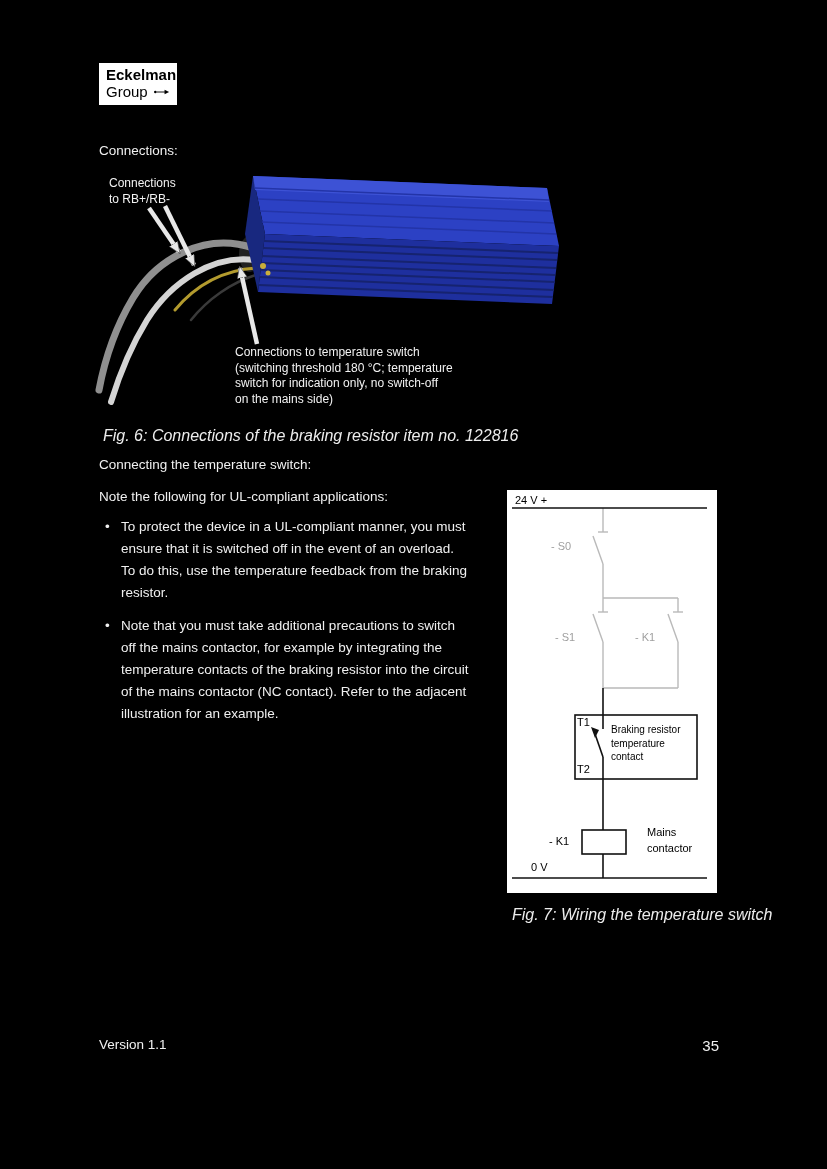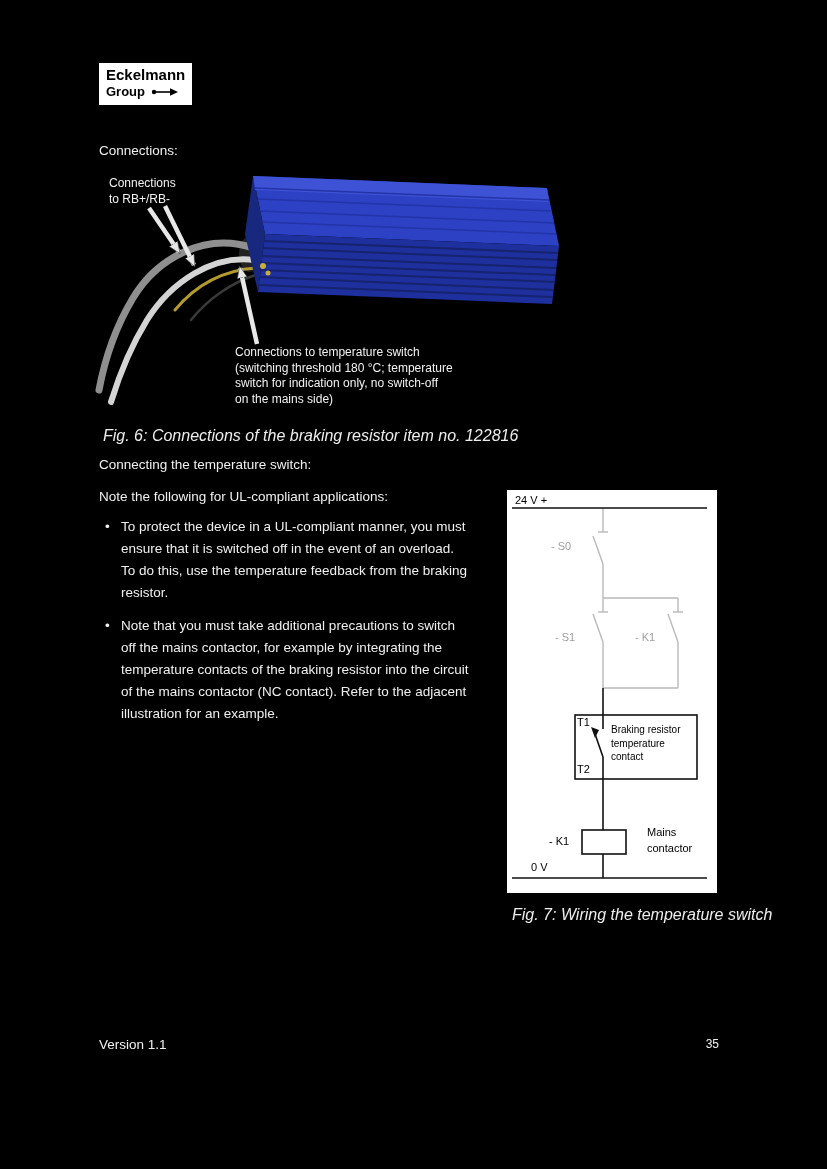--- a/index.html
+++ b/index.html
@@ -1,23 +1,23 @@
 <!DOCTYPE html>
 <html><head>
 <meta charset="utf-8">
 <style>
   * { margin:0; padding:0; box-sizing:border-box; }
   html,body { background:#000; }
   body { font-family:"Liberation Sans", sans-serif; }
   .page { position:relative; width:827px; height:1169px; background:#000; color:#f0f0f0; overflow:hidden; }
 
   
-  .logo { position:absolute; left:99px; top:63px; width:93px; background:#ffffff; color:#000; padding:3px 7px 5px 7px; }
+  .logo { position:absolute; left:99px; top:63px; width:78px; background:#ffffff; color:#000; padding:3px 7px 5px 7px; }
   .logo-line1 { font-weight:bold; font-size:15px; line-height:17px; }
-  .logo-row { display:flex; align-items:center; gap:5px; font-weight:bold; font-size:13px; line-height:17px;text-align:right; }
+  .logo-row { display:flex; align-items:center; gap:5px; font-weight:normal; font-size:15px; line-height:17px;text-align:right; }
   .logo-arrow { display:block; }
 
   
   .h-connections { position:absolute; left:99px; top:143px; font-size:13.5px; }
   .h2           { position:absolute; left:99px; top:457px; font-size:13.5px; }
   .intro        { position:absolute; left:99px; top:489px; font-size:13.5px; }
 
   
   .photo { position:absolute; left:95px; top:162px; width:480px; height:262px; }
   .photo svg { position:absolute; left:0; top:0; }
@@ -45,21 +45,21 @@
   .l-k1c { left:128px; top:141px; }
   .l-t1  { left:70px; top:226px; }
   .l-t2  { left:70px; top:273px; }
   .l-k1  { left:42px; top:345px; }
   .l-mains { left:140px; top:334px; line-height:16px; white-space:pre-line; }
   .l-0v  { left:24px; top:371px; }
   .temp-text { position:absolute; left:104px; top:233px; width:84px; font-size:10px; line-height:13.5px; text-align:left; white-space:pre-line; color:#000; }
 
   
   .footer-version { position:absolute; left:99px;  top:1037px; font-size:13.5px; }
-  .footer-page    { position:absolute; right:108px; top:1037px; font-size:12px; }
+  .footer-page    { position:absolute; right:108px; top:1037px; font-size:15px; }
 </style>
 </head>
 <body>
 
 <div class="page">
 
   <div class="logo">
     <div class="logo-line1">Eckelmann</div>
     <div class="logo-row">
       <span>Group</span>

